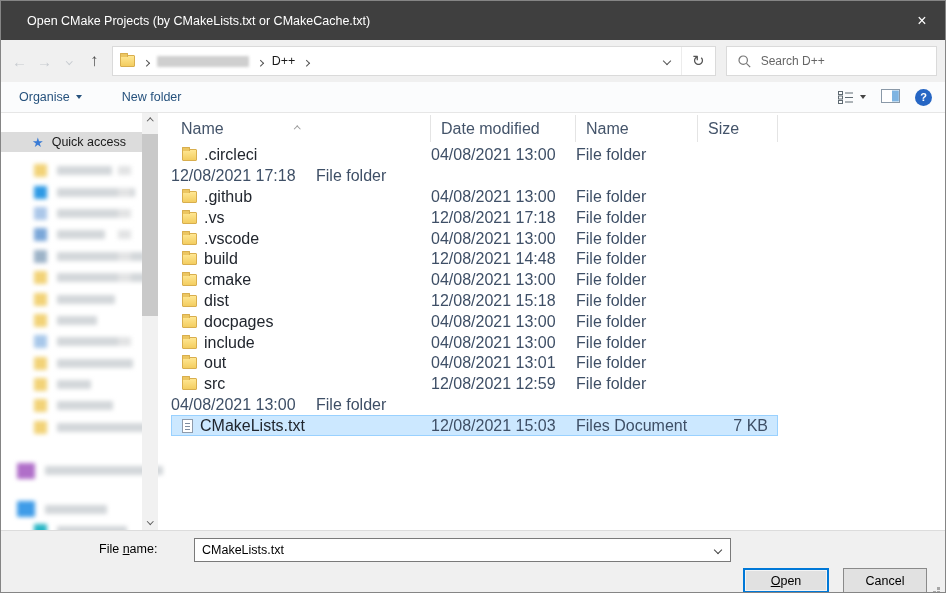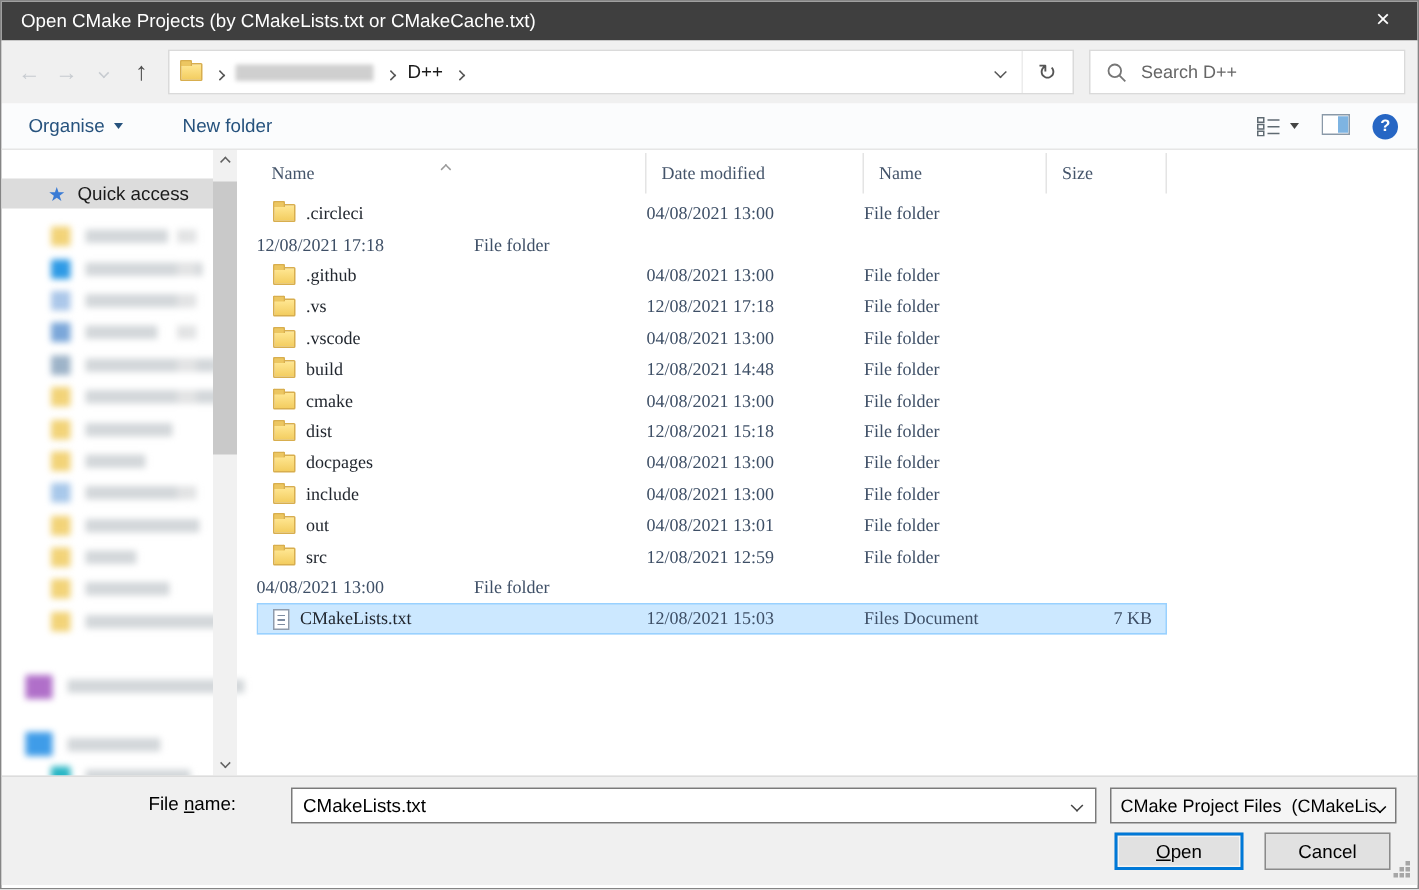--- a/index.html
+++ b/index.html
@@ -3,21 +3,21 @@
 <meta charset="utf-8">
 <style>
   * { margin:0; padding:0; box-sizing:border-box; }
   html,body { background:#fff; }
   .window {
     position:relative; width:946px; height:593px; overflow:hidden;
     font-family:"Liberation Sans","DejaVu Sans",sans-serif;
     background:#fff; border:1px solid #858585;
   }
   
-  .titlebar { height:26px; background:#3f3f3f; color:#fff; display:flex; align-items:center; padding-left:13px; font-size:12.5px; }
+  .titlebar { height:39px; background:#3f3f3f; color:#fff; display:flex; align-items:center; padding-left:26px; font-size:12.5px; }
   .close-btn { margin-left:auto; width:46px; height:30px; display:flex; align-items:center; justify-content:center; font-size:16px; color:#fff; cursor:default; }
   
   .navbar { height:42px; background:#f0f0f0; display:flex; align-items:center; padding:0 8px 0 6px; }
   .nav-btn { width:25px; height:26px; display:flex; align-items:center; justify-content:center; font-size:15px; }
   .dis { color:#c7cbd0; } .ena { color:#4d4d4d; }
   .chev { display:inline-block; width:6px; height:6px; border-right:1.4px solid currentColor; border-bottom:1.4px solid currentColor; }
   .chev.r { transform:rotate(-45deg); } .chev.d { transform:rotate(45deg); } .chev.u { transform:rotate(225deg); }
   .chev.small { width:4.5px; height:4.5px; }
   .addr { width:606px; height:30px; margin-left:5px; background:#fff; border:1px solid #dadada; display:flex; align-items:center; }
   .addr-crumbs { flex:1; display:flex; align-items:center; gap:9px; padding-left:7px; font-size:12.5px; color:#1a1a1a; }
@@ -48,21 +48,21 @@
   .ph-row.root { padding-left:16px; }
   .ph-icon { width:13px; height:13px; border-radius:1px; flex:none; }
   .ph-row.root .ph-icon { width:18px; height:16px; }
   .ph-bar { height:9px; background:#d3d7da; border-radius:1px; }
   .ph-extra { position:absolute; right:40px; width:13px; height:9px; background:#e2e3e4; }
   .sb-scroll { position:absolute; left:141px; top:0; width:16px; height:100%; background:#f1f1f1; }
   .sb-arrow { position:absolute; left:0; width:16px; height:17px; display:flex; align-items:center; justify-content:center; color:#606060; }
   .sb-arrow.up { top:0; } .sb-arrow.down { bottom:0; }
   .sb-thumb { position:absolute; left:0; top:21px; width:16px; height:182px; background:#c9c9c9; }
   
-  .filelist { flex:1; position:relative; font-size:12px;font-family:Liberation Serif, serif; }
+  .filelist { flex:1; position:relative; font-size:16px; }
   .lheader { display:flex; height:27px; margin-top:2px; color:#44546a; position:relative; }
   .hc { display:flex; align-items:center; padding-left:10px; border-right:1px solid #e4e4e4; position:relative; }
   .hc-name { width:260px; } .hc-date { width:145px; } .hc-type { width:122px; } .hc-size { width:80px; }
   .sort-caret { position:absolute; left:124px; top:2px; color:#9a9a9a; }
   .rows { position:absolute; top:32px; left:0; }
   .frow { display:flex; align-items:center; height:20.8px; width:607px; }
   .frow.selected { background:#cce8ff; box-shadow:inset 0 0 0 1px #99d1ff; }
   .c-name { width:260px; display:flex; align-items:center; gap:7px; padding-left:11px; color:#21262e; }
   .c-date { width:145px; color:#3e4f66; }
   .c-type { width:122px; color:#3e4f66; }
@@ -394,24 +394,20 @@
   </div>
 
   <div class="footer">
     <div class="fn-label"><span>File </span><u>n</u><span>ame:</span></div>
     <div class="fn-combo">
       <span class="fn-text">CMakeLists.txt</span>
       <span class="dd-zone">
           <span class="chev d"></span>
         </span>
     </div>
-    <div class="ft-select">
-      <span class="ft-text">CMake Project Files  (CMakeLis</span>
-      <span><span class="chev d"></span></span>
-    </div>
     <div class="btn open">
         <span><u>O</u><span>pen</span></span>
       </div>
     <div class="btn cancel">
         <span>Cancel</span>
       </div>
     <div class="grip"></div>
   </div>
 </div>
 

